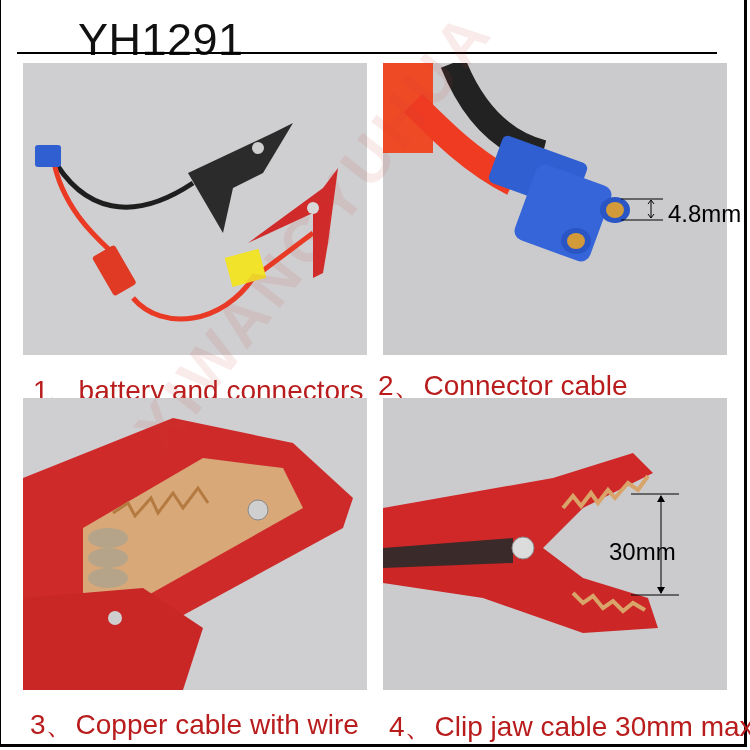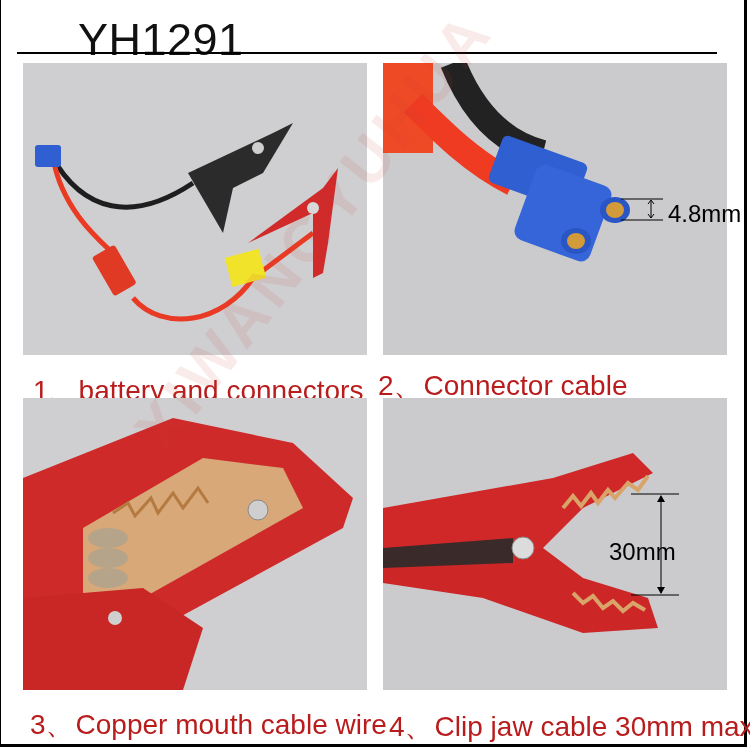--- a/index.html
+++ b/index.html
@@ -71,21 +71,21 @@
     <g fill="#b5a48a">
       <ellipse cx="85" cy="140" rx="20" ry="10"></ellipse>
       <ellipse cx="85" cy="160" rx="20" ry="10"></ellipse>
       <ellipse cx="85" cy="180" rx="20" ry="10"></ellipse>
     </g>
     <path d="M0 200 L 120 190 L 180 230 L 160 292 L 0 292 Z" fill="#c92626"></path>
     <circle cx="92" cy="220" r="7" fill="#cfcfcf"></circle>
   </svg>
 </div>
 <div class="cap" style="left:30px;top:706px;">
-  <span class="num">3、</span><span>Copper mouth cable wire</span>
+  <span class="num">3、</span><span>Copper cable with wire</span>
 </div>
 
 <div class="panel" style="left:383px;top:398px;width:344px;height:292px;background:#cbcbcd;">
   <svg width="344" height="292" viewBox="0 0 344 292">
     <path d="M0 110 L 170 80 L 250 55 L 270 75 L 200 110 L 160 150 L 0 150 Z" fill="#d02828"></path>
     <path d="M0 150 L 160 150 L 200 180 L 265 200 L 275 230 L 200 235 L 100 200 L 0 185 Z" fill="#cc2626"></path>
     <path d="M0 150 L 130 140 L 130 165 L 0 170 Z" fill="#3a2a2a"></path>
     <circle cx="140" cy="150" r="11" fill="#dcdcdc" stroke="#888"></circle>
     <path d="M180 110 L 190 98 L 198 108 L 208 95 L 215 105 L 225 92 L 232 100 L 245 85 L 255 92 L 265 78" stroke="#d9a46a" stroke-width="4" fill="none"></path>
     <path d="M190 195 L 200 205 L 210 198 L 220 210 L 230 203 L 240 213 L 250 205 L 262 212" stroke="#d9a46a" stroke-width="4" fill="none"></path>

